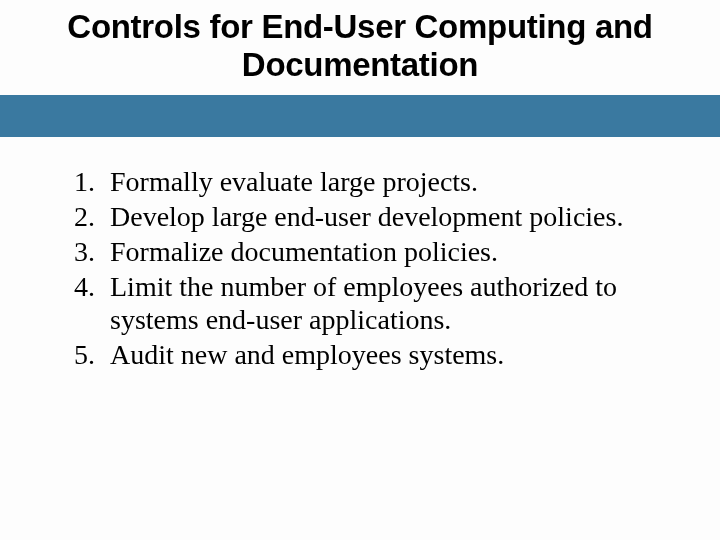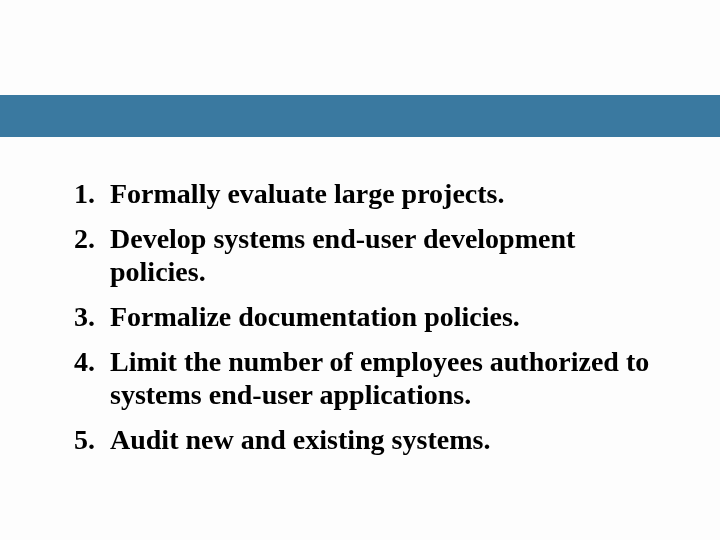--- a/index.html
+++ b/index.html
@@ -38,43 +38,43 @@
     top: 165px;
     left: 50px;
     right: 70px;
   }
   ol.list {
     list-style: none;
     counter-reset: item;
   }
   ol.list li {
     counter-increment: item;
-    font-weight: 700;
+    font-weight: 400;
     font-size: 28px;
     line-height: 1.18;
     padding-left: 60px;
     position: relative;
     margin-bottom: 2px;
-    margin-top: 12px;
   }
   ol.list li::before {
     content: counter(item) ".";
     position: absolute;
     left: 0;
     width: 45px;
     text-align: right;
   }
 </style>
 </head>
 <body>
 
 <div class="slide">
+  <h1 class="title">Controls for End-User Computing and Documentation</h1>
   <div class="blue-bar"></div>
   <div class="list-wrap">
     <ol class="list">
       <li>Formally evaluate large projects.</li>
-      <li>Develop systems end-user development policies.</li>
+      <li>Develop large end-user development policies.</li>
       <li>Formalize documentation policies.</li>
       <li>Limit the number of employees authorized to systems end-user applications.</li>
-      <li>Audit new and existing systems.</li>
+      <li>Audit new and employees systems.</li>
     </ol>
   </div>
 </div>
 
 </body></html>

